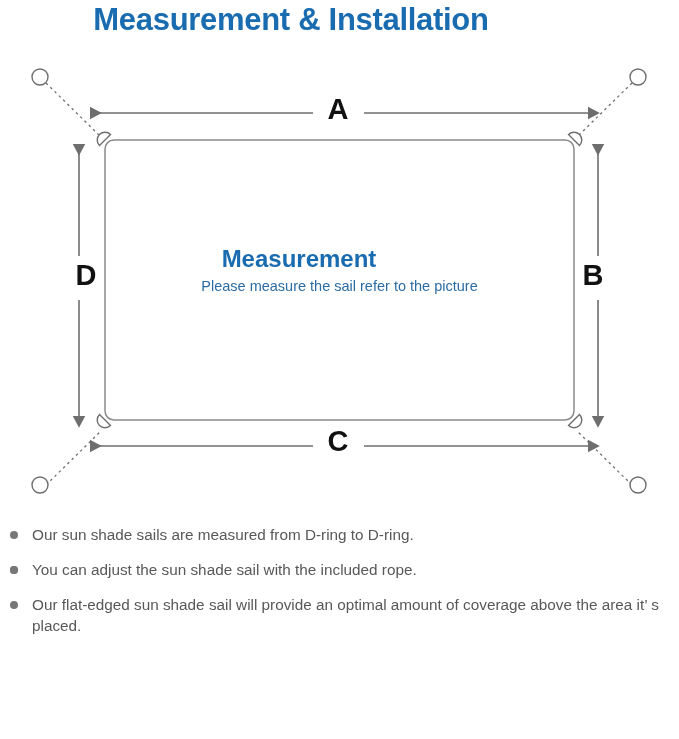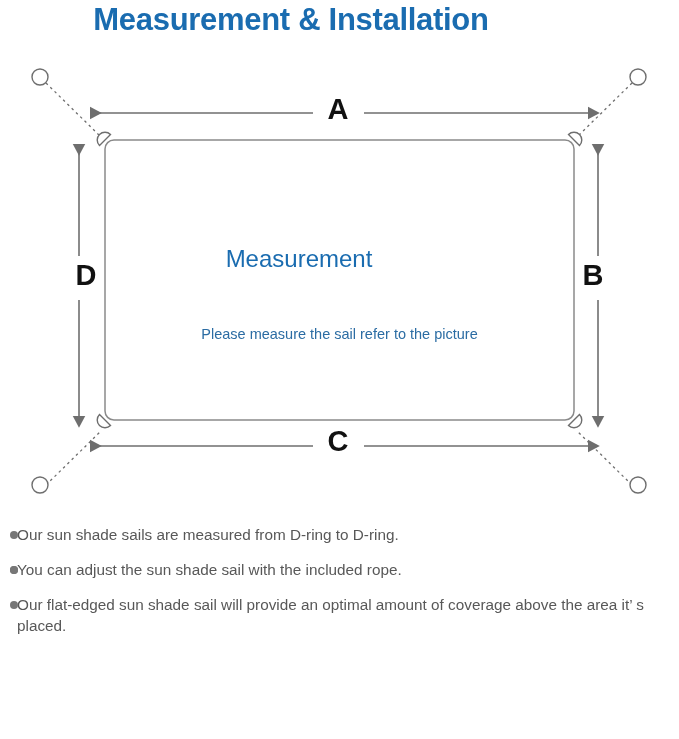--- a/index.html
+++ b/index.html
@@ -50,34 +50,33 @@
     display: block;
   }
 
   .center-title {
     position: absolute;
     left: 0;
     top: 196px;
     width: 598px;
     text-align: center;
     font-size: 24px;
-    font-weight: normal;
+    font-weight: bold;
     color: #1a6cb0;
     line-height: 30px;
   }
   .center-sub {
     position: absolute;
     left: 0;
     top: 228px;
     width: 679px;
     text-align: center;
     font-size: 14.5px;
     color: #2b6ca3;
     line-height: 20px;
-    margin-top: 48px;
   }
 
   .dim-label {
     position: absolute;
     font-weight: bold;
     color: #111111;
     background: #ffffff;
     text-align: center;
     font-family: "Liberation Sans", sans-serif;
   }
@@ -88,21 +87,21 @@
 
   
   .notes {
     position: absolute;
     left: 0;
     top: 524px;
     width: 679px;
   }
   .note-item {
     position: relative;
-    padding-left: 17px;
+    padding-left: 32px;
     padding-right: 6px;
     margin-bottom: 14px;
     font-size: 15.3px;
     line-height: 21px;
     color: #585858;
   }
   .note-bullet {
     position: absolute;
     left: 10px;
     top: 7px;

